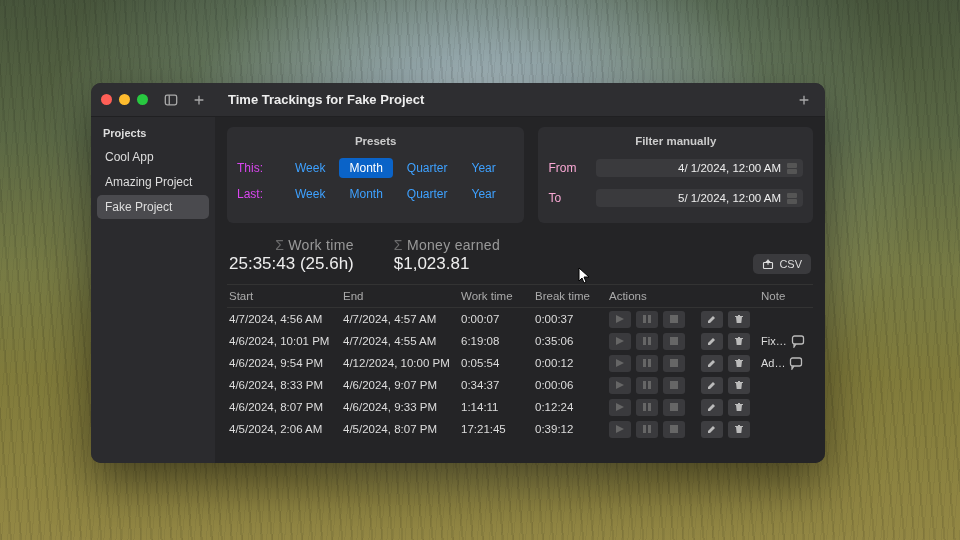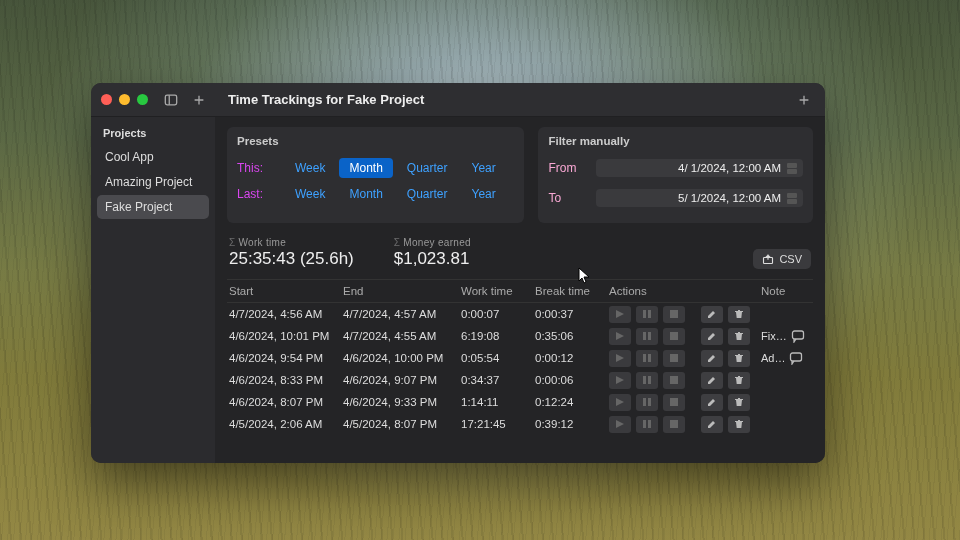--- a/index.html
+++ b/index.html
@@ -38,32 +38,32 @@
   .body { flex:1; display:flex; min-height:0; }
   .sidebar { width: 124px; background:#2b2b2e; padding: 6px 6px; }
   .sidebar h4 { font-size:11px; font-weight:700; color:#ddd; padding:4px 6px 6px; }
   .side-item { padding:5px 8px; border-radius:5px; font-size:12px; color:#ddd; margin-bottom:1px; }
   .side-item.sel { background:#4a4a4e; }
   .main { flex:1; background:#242426; display:flex; flex-direction:column; padding: 10px 12px 0 12px; min-width:0; }
   .filters { display:flex; gap:14px; }
   .panel { background:#2e2e31; border-radius:6px; padding:8px 10px; }
   .panel-presets { flex: 1 1 52%; }
   .panel-manual { flex: 1 1 48%; }
-  .panel-title { font-size:11.5px; font-weight:600; color:#ccc; margin-bottom:8px; }
+  .panel-title { font-size:11.5px; font-weight:600; color:#ccc; margin-bottom:8px;text-align:center; }
   .preset-row { display:flex; align-items:center; height:26px; gap:4px; font-size:12px; }
   .preset-row .lab { width:44px; color:#d946ef; }
   .preset-btn { color:#3ea1ff; padding:3px 10px; border-radius:4px; font-size:12px; }
   .preset-btn.sel { background:#0a63c8; color:#fff; }
   .manual-row { display:flex; align-items:center; height:26px; gap:8px; font-size:12px; margin-bottom:4px; }
   .manual-row .lab { width:40px; color:#f9a8d4; }
   .dt-box { flex:1; background:#3a3a3d; border-radius:4px; padding:3px 6px; display:flex; align-items:flex-end; justify-content:flex-end; gap:6px; color:#eee; font-size:11.5px; }
   .stepper { width:10px; display:flex; flex-direction:column; gap:1px; }
   .stepper span { height:5px; background:#555; border-radius:1px; }
   .summary { display:flex; align-items:flex-end; gap:40px; margin: 14px 2px 6px; }
-  .metric .m-label { font-size:10px; color:#999; letter-spacing:0.3px; }
+  .metric .m-label { font-size:14px; color:#999; letter-spacing:0.3px;text-align:right; }
   .metric .m-value { font-size:17px; color:#eee; font-weight:500; margin-top:1px; }
   .csv { margin-left:auto; background:#3a3a3d; border-radius:5px; padding:4px 9px; display:flex; align-items:center; gap:5px; font-size:11px; color:#ddd; }
   .table { flex:1; min-height:0; display:flex; flex-direction:column; margin-top:4px; }
   .thead, .trow { display:flex; align-items:center; font-size:11.5px; }
   .thead { color:#aaa; border-top:1px solid #333; border-bottom:1px solid #333; height:24px; }
   .trow { color:#ddd; height:22px; }
   .c-start { width:116px; padding-left:2px; }
   .c-end { width:118px; }
   .c-work { width:74px; }
   .c-break { width:74px; }
@@ -264,21 +264,21 @@
                 <div class="c-note">
                   <span class="note-txt">Fix…</span>
                   <span class="note-icn"><svg viewBox="0 0 14 14" fill="none" stroke="currentColor" stroke-width="1.3">
                       <rect x="1.5" y="2" width="11" height="8" rx="2"></rect>
                       <path d="M5 10l-2 3v-3"></path>
                     </svg></span>
                 </div>
               </div>
               <div class="trow">
                 <div class="c-start">4/6/2024, 9:54 PM</div>
-                <div class="c-end">4/6/2024, 10:00 PM</div>
+                <div class="c-end">4/12/2024, 10:00 PM</div>
                 <div class="c-work">0:05:54</div>
                 <div class="c-break">0:00:12</div>
                 <div class="c-actions">
                   <span class="act dim">
                     <svg viewBox="0 0 10 10">
                       <path d="M1 1l8 4-8 4z"></path>
                     </svg>
                   </span>
                   <span class="act dim">
                     <svg viewBox="0 0 10 10">

